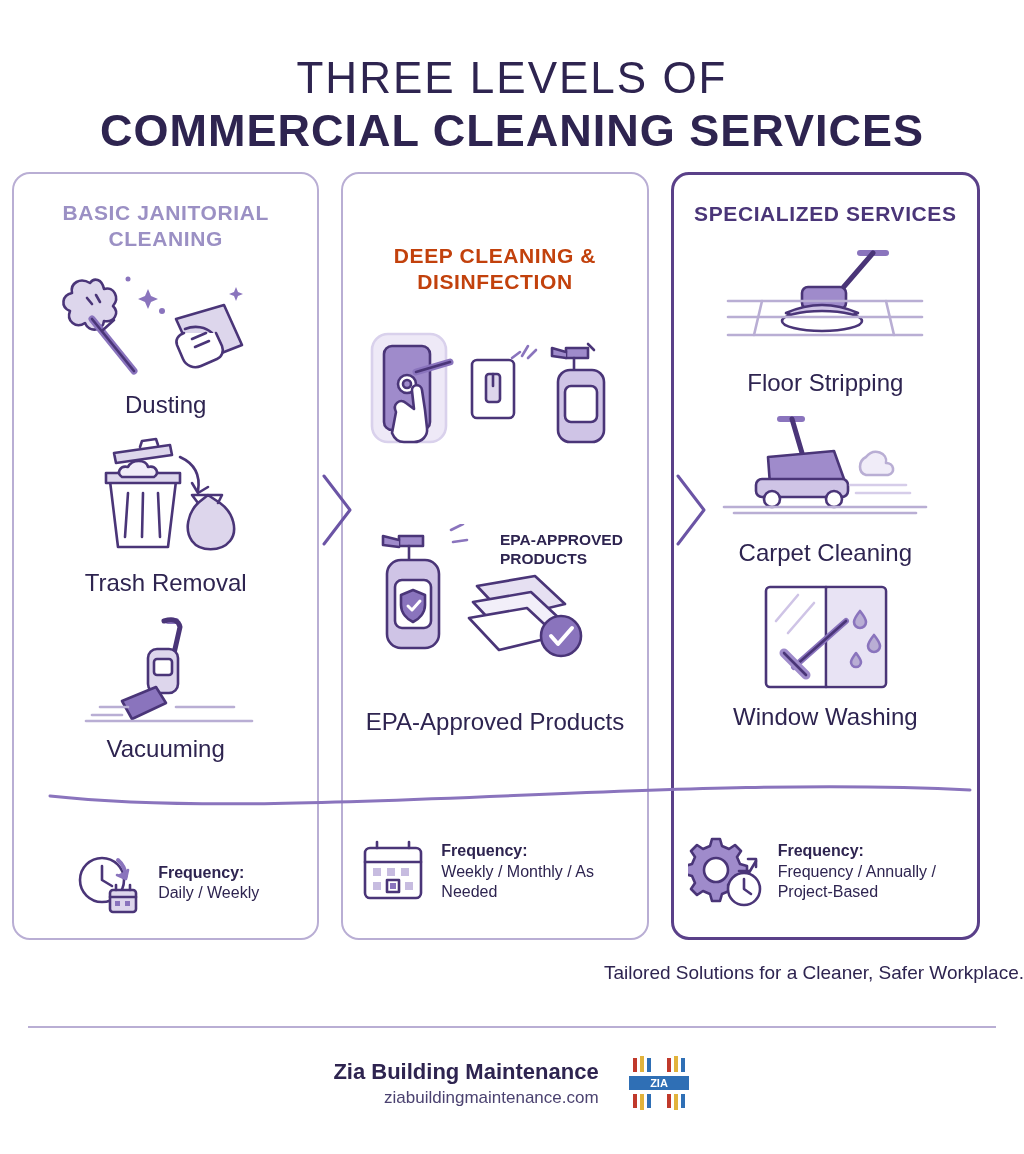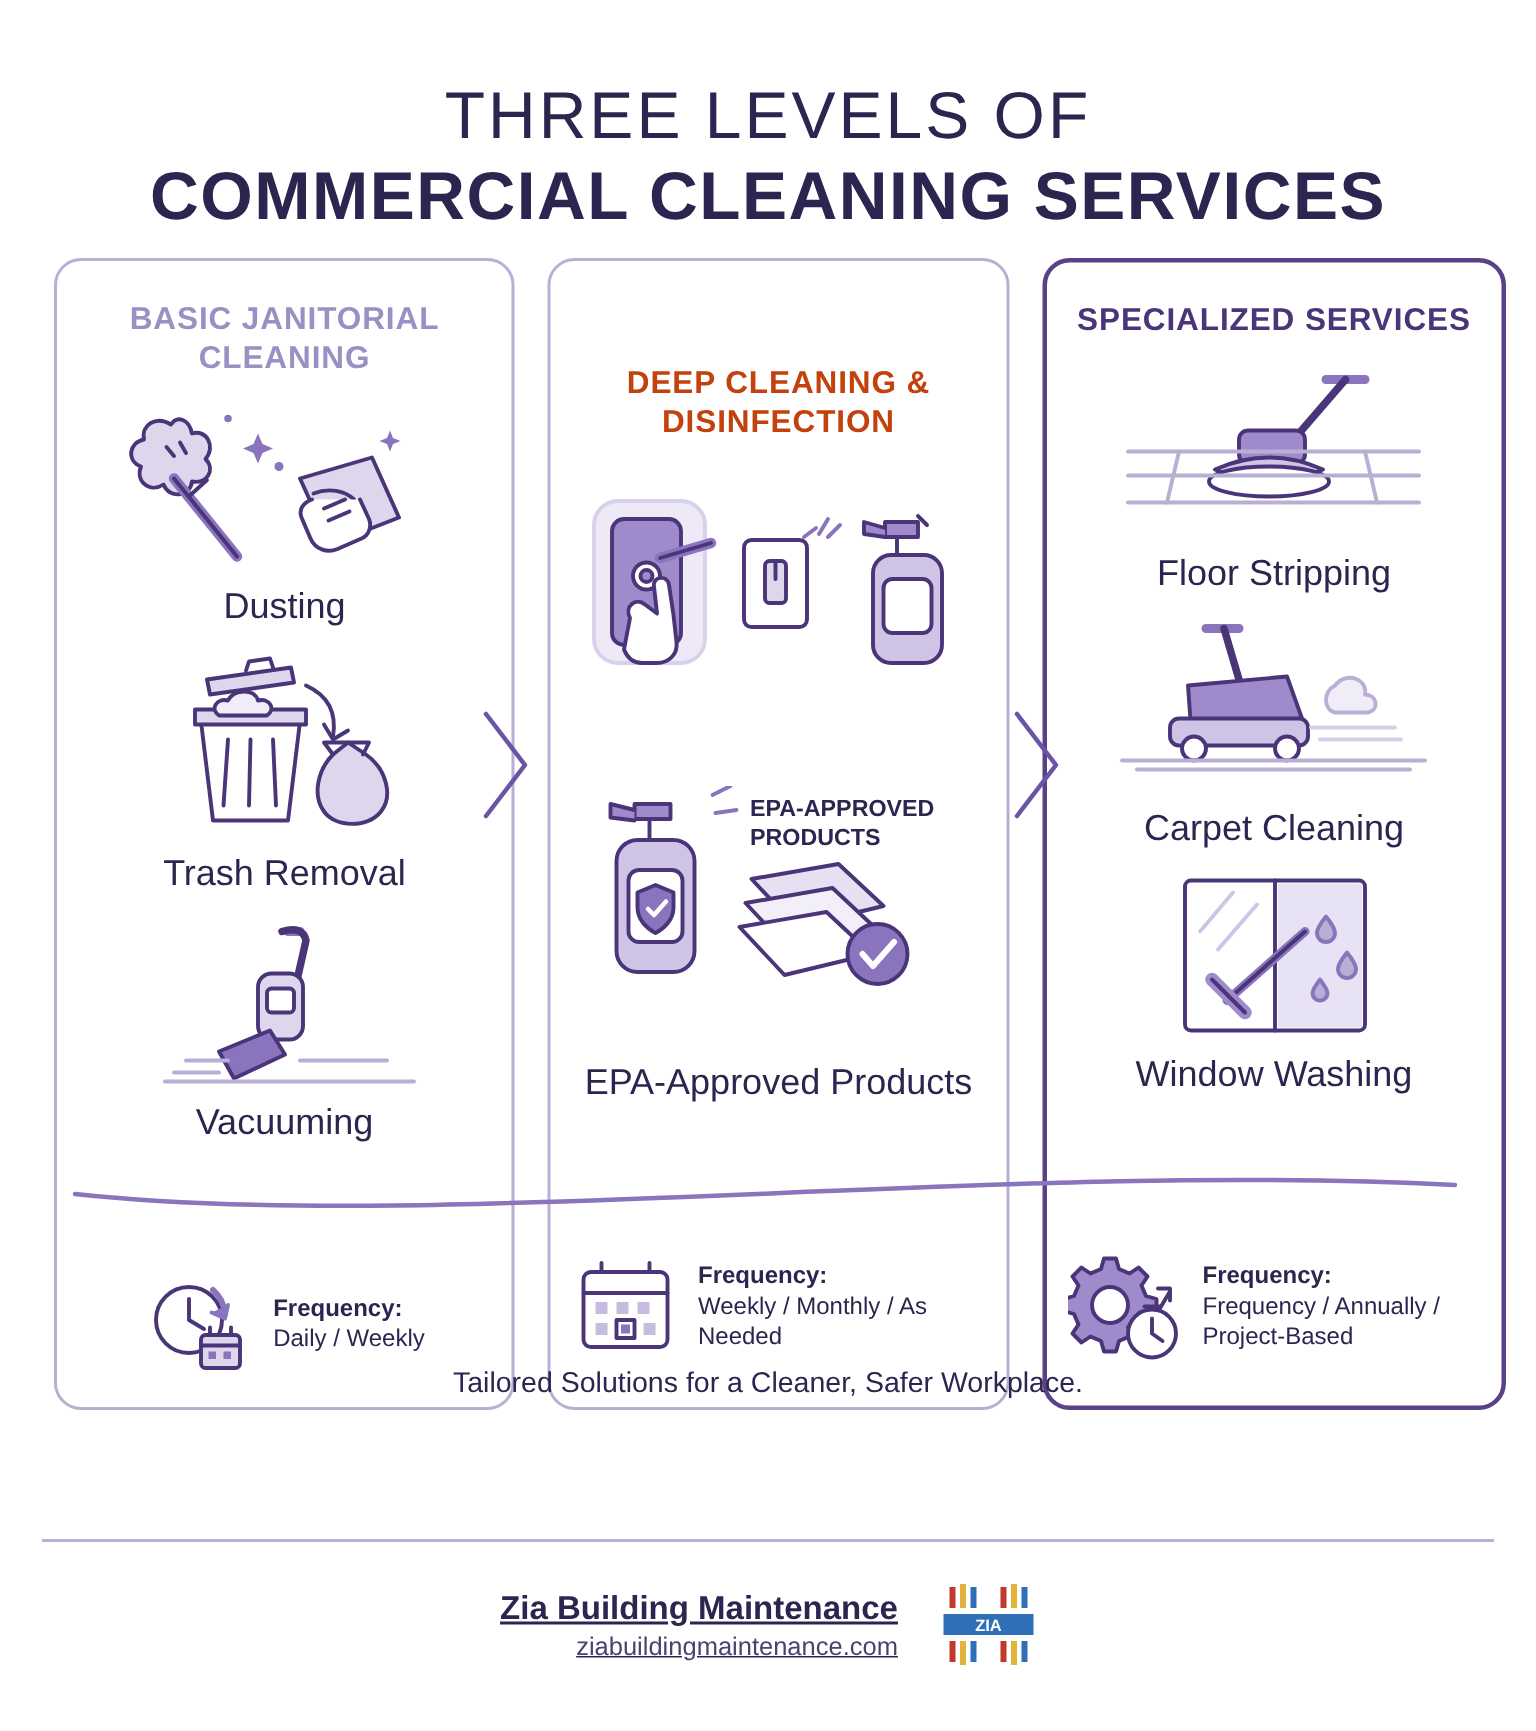--- a/index.html
+++ b/index.html
@@ -34,21 +34,21 @@
     font-weight: 700;
     color: #2e2450;
     line-height: 1.12;
     margin-top: 4px;
   }
 
   
   .columns {
     position: absolute;
     top: 172px;
-    left: 36px;
+    left: 12px;
     width: 968px;
     height: 768px;
     display: flex;
     gap: 22px;
   }
   .col {
     position: relative;
     border: 2px solid #b9aed4;
     border-radius: 18px;
     background: #ffffff;
@@ -128,24 +128,24 @@
     width: 40px;
     height: 80px;
     pointer-events: none;
   }
   .arrow-1 { left: 318px; }
   .arrow-2 { left: 672px; }
 
   
   .tagline {
     position: absolute;
-    top: 912px;
+    top: 962px;
     left: 0;
     width: 100%;
-    text-align: center;
+    text-align: right;
     font-size: 19px;
     color: #2e2450;
   }
 
   
   .footer-rule {
     position: absolute;
     top: 1026px;
     left: 28px;
     width: 968px;
@@ -154,21 +154,20 @@
   }
   .footer {
     position: absolute;
     top: 1054px;
     left: 0;
     width: 1024px;
     display: flex;
     align-items: center;
     justify-content: center;
     gap: 28px;
-    text-decoration: underline;
   }
   .footer-text {
     text-align: right;
   }
   .brand-name {
     font-size: 22px;
     font-weight: 700;
     color: #2e2450;
   }
   .brand-url {

